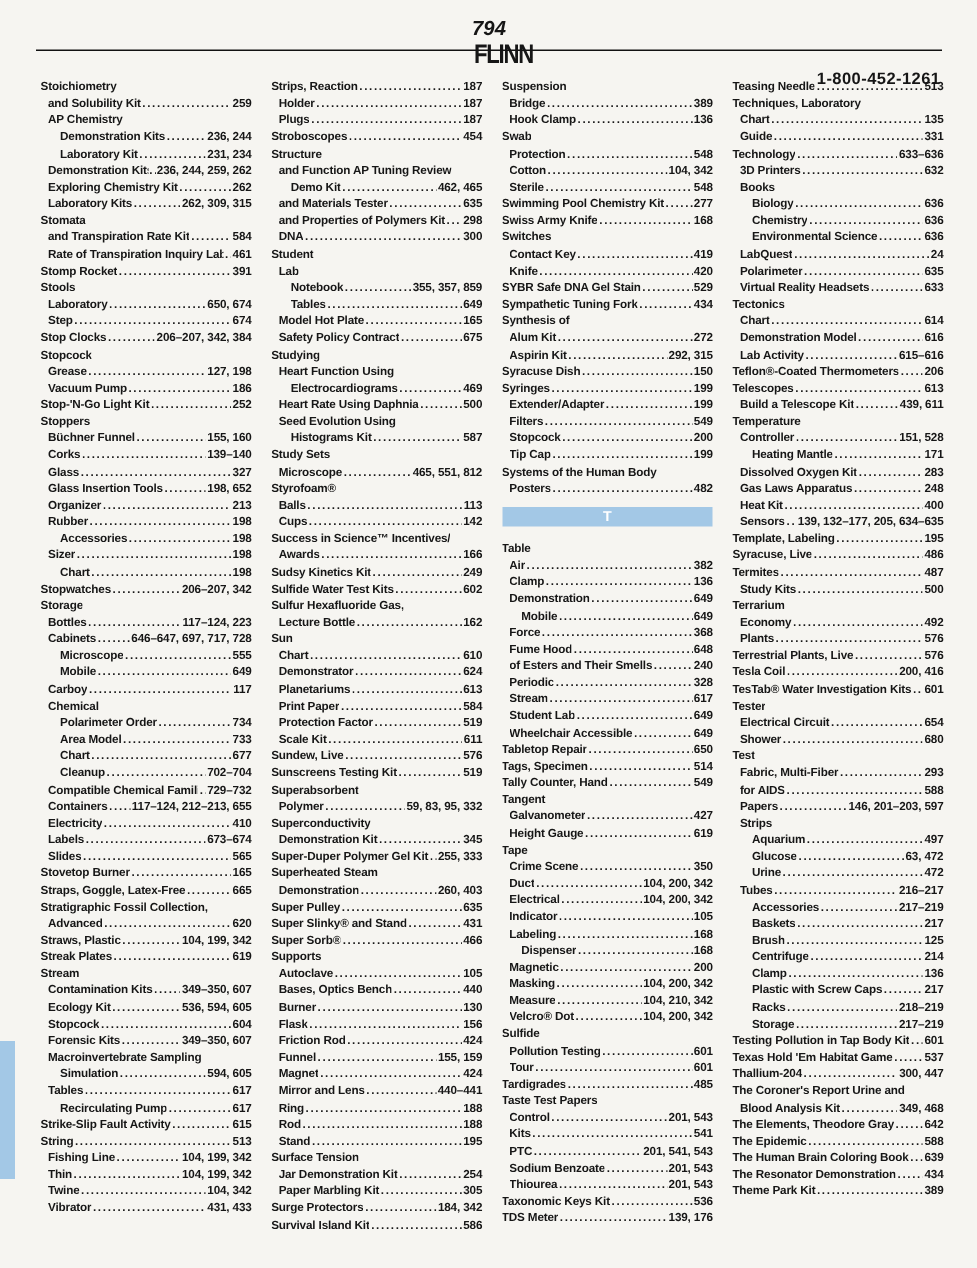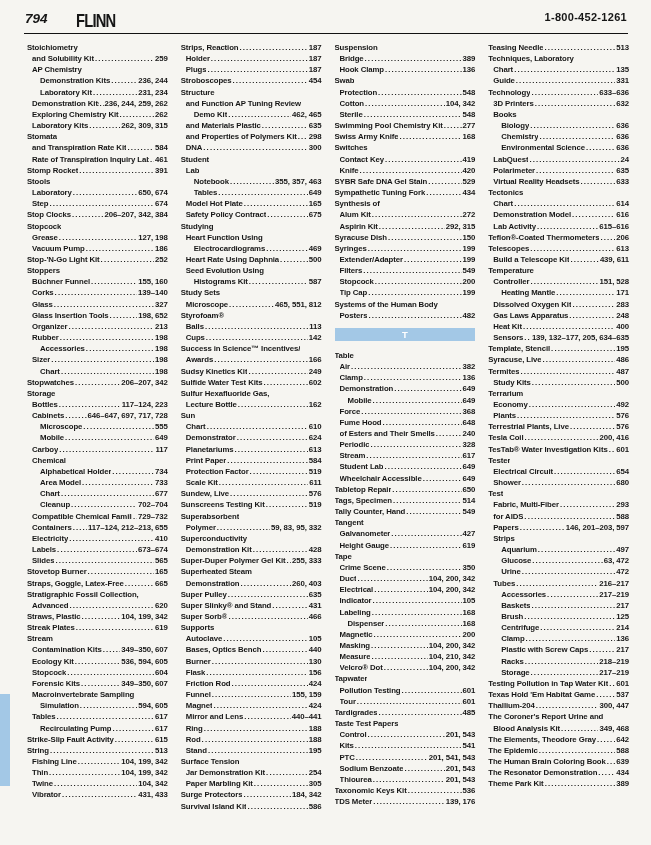--- a/index.html
+++ b/index.html
@@ -7,31 +7,31 @@
     width:651px; height:845px;
     background:#f6f5f1;
     font-family:"Liberation Sans", sans-serif;
     font-weight:bold;
     color:#161616;
     position:relative;
     overflow:hidden;
   }
   .header {
     position:absolute; top:11px; left:25px; right:24px;
-    display:flex; align-items:flex-start;
+    display:flex; align-items:center;flex-direction:column;
   }
   .pagenum { font-style:italic; font-size:13.5px; letter-spacing:0; }
   .brand {
     font-size:18px; font-weight:bold; letter-spacing:-1px;
     margin-left:28px; transform:scaleX(0.82); transform-origin:left bottom;
   }
   .phone { margin-left:auto; font-size:11px; letter-spacing:0.3px; }
   .rule { position:absolute; top:33px; left:24px; right:23px; border-top:1.6px solid #121212; }
   .columns {
-    position:absolute; top:42px; left:27px; right:22px;
+    position:absolute; top:52px; left:27px; right:22px;
     display:grid; grid-template-columns:repeat(4,1fr); column-gap:13px;
   }
   .col { min-width:0; }
   .row {
     display:flex; align-items:baseline;
     font-size:7.8px; line-height:11.15px; letter-spacing:-0.1px;
     min-width:0;
   }
   .row.i1 { padding-left:5px; }
   .row.i2 { padding-left:13px; }
@@ -225,21 +225,21 @@
       </div>
       <div class="row i1">
         <span class="t">Carboy</span>
         <span class="dots">........................................................................................................................</span>
         <span class="p">117</span>
       </div>
       <div class="row i1">
         <span class="t">Chemical</span>
       </div>
       <div class="row i2">
-        <span class="t">Alphabetical Holder</span>
+        <span class="t">Polarimeter Order</span>
         <span class="dots">........................................................................................................................</span>
         <span class="p">734</span>
       </div>
       <div class="row i2">
         <span class="t">Area Model</span>
         <span class="dots">........................................................................................................................</span>
         <span class="p">733</span>
       </div>
       <div class="row i2">
         <span class="t">Chart</span>
@@ -402,21 +402,21 @@
       </div>
       <div class="row i1">
         <span class="t">and Function AP Tuning Review</span>
       </div>
       <div class="row i2">
         <span class="t">Demo Kit</span>
         <span class="dots">........................................................................................................................</span>
         <span class="p">462, 465</span>
       </div>
       <div class="row i1">
-        <span class="t">and Materials Plastic</span>
+        <span class="t">and Materials Tester</span>
         <span class="dots">........................................................................................................................</span>
         <span class="p">635</span>
       </div>
       <div class="row i1">
         <span class="t">and Properties of Polymers Kit</span>
         <span class="dots">........................................................................................................................</span>
         <span class="p">298</span>
       </div>
       <div class="row i1">
         <span class="t">DNA</span>
@@ -425,21 +425,21 @@
       </div>
       <div class="row i0">
         <span class="t">Student</span>
       </div>
       <div class="row i1">
         <span class="t">Lab</span>
       </div>
       <div class="row i2">
         <span class="t">Notebook</span>
         <span class="dots">........................................................................................................................</span>
-        <span class="p">355, 357, 463</span>
+        <span class="p">355, 357, 859</span>
       </div>
       <div class="row i2">
         <span class="t">Tables</span>
         <span class="dots">........................................................................................................................</span>
         <span class="p">649</span>
       </div>
       <div class="row i1">
         <span class="t">Model Hot Plate</span>
         <span class="dots">........................................................................................................................</span>
         <span class="p">165</span>
@@ -570,21 +570,21 @@
         <span class="t">Polymer</span>
         <span class="dots">........................................................................................................................</span>
         <span class="p">59, 83, 95, 332</span>
       </div>
       <div class="row i0">
         <span class="t">Superconductivity</span>
       </div>
       <div class="row i1">
         <span class="t">Demonstration Kit</span>
         <span class="dots">........................................................................................................................</span>
-        <span class="p">428</span>
+        <span class="p">345</span>
       </div>
       <div class="row i0">
         <span class="t">Super-Duper Polymer Gel Kit</span>
         <span class="dots">........................................................................................................................</span>
         <span class="p">255, 333</span>
       </div>
       <div class="row i0">
         <span class="t">Superheated Steam</span>
       </div>
       <div class="row i1">
@@ -939,21 +939,21 @@
         <span class="t">Measure</span>
         <span class="dots">........................................................................................................................</span>
         <span class="p">104, 210, 342</span>
       </div>
       <div class="row i1">
         <span class="t">Velcro® Dot</span>
         <span class="dots">........................................................................................................................</span>
         <span class="p">104, 200, 342</span>
       </div>
       <div class="row i0">
-        <span class="t">Tapwater</span>
+        <span class="t">Sulfide</span>
       </div>
       <div class="row i1">
         <span class="t">Pollution Testing</span>
         <span class="dots">........................................................................................................................</span>
         <span class="p">601</span>
       </div>
       <div class="row i1">
         <span class="t">Tour</span>
         <span class="dots">........................................................................................................................</span>
         <span class="p">601</span>
@@ -1124,21 +1124,21 @@
         <span class="t">Heat Kit</span>
         <span class="dots">........................................................................................................................</span>
         <span class="p">400</span>
       </div>
       <div class="row i1">
         <span class="t">Sensors</span>
         <span class="dots">........................................................................................................................</span>
         <span class="p">139, 132–177, 205, 634–635</span>
       </div>
       <div class="row i0">
-        <span class="t">Template, Stencil</span>
+        <span class="t">Template, Labeling</span>
         <span class="dots">........................................................................................................................</span>
         <span class="p">195</span>
       </div>
       <div class="row i0">
         <span class="t">Syracuse, Live</span>
         <span class="dots">........................................................................................................................</span>
         <span class="p">486</span>
       </div>
       <div class="row i0">
         <span class="t">Termites</span>
@@ -1266,21 +1266,21 @@
         <span class="t">Racks</span>
         <span class="dots">........................................................................................................................</span>
         <span class="p">218–219</span>
       </div>
       <div class="row i2">
         <span class="t">Storage</span>
         <span class="dots">........................................................................................................................</span>
         <span class="p">217–219</span>
       </div>
       <div class="row i0">
-        <span class="t">Testing Pollution in Tap Water Kit</span>
+        <span class="t">Testing Pollution in Tap Body Kit</span>
         <span class="dots">........................................................................................................................</span>
         <span class="p">601</span>
       </div>
       <div class="row i0">
         <span class="t">Texas Hold 'Em Habitat Game</span>
         <span class="dots">........................................................................................................................</span>
         <span class="p">537</span>
       </div>
       <div class="row i0">
         <span class="t">Thallium-204</span>

